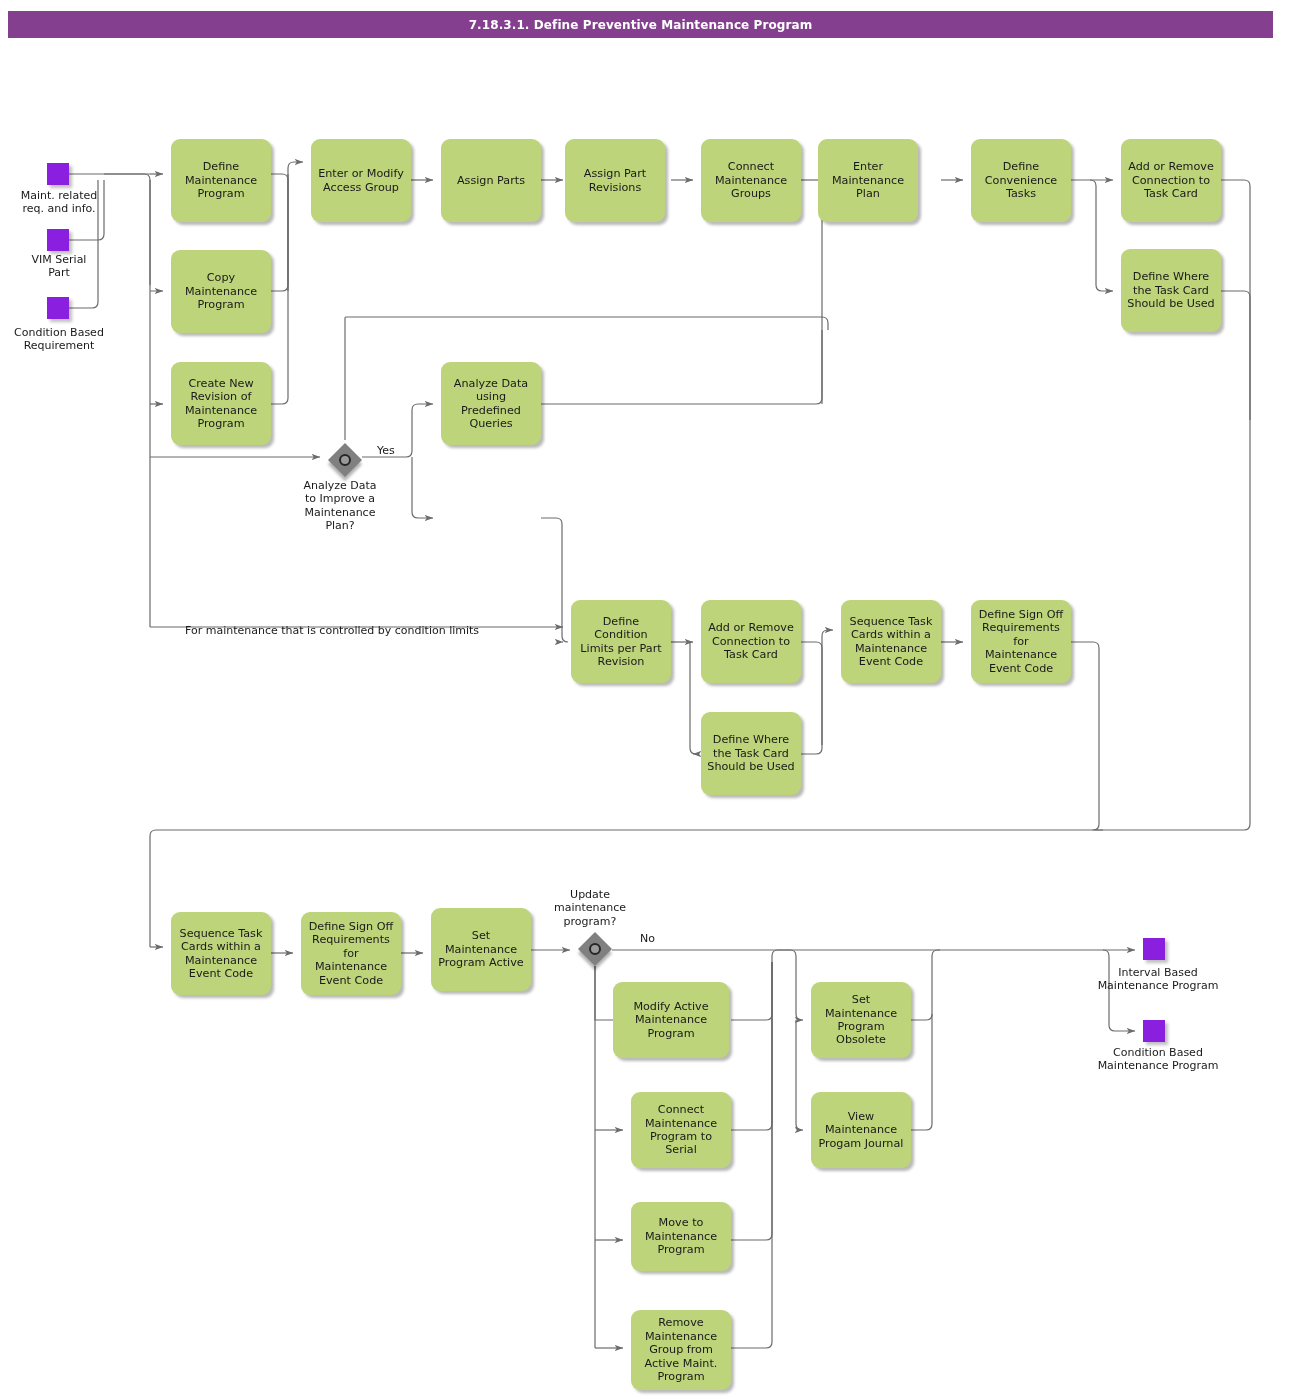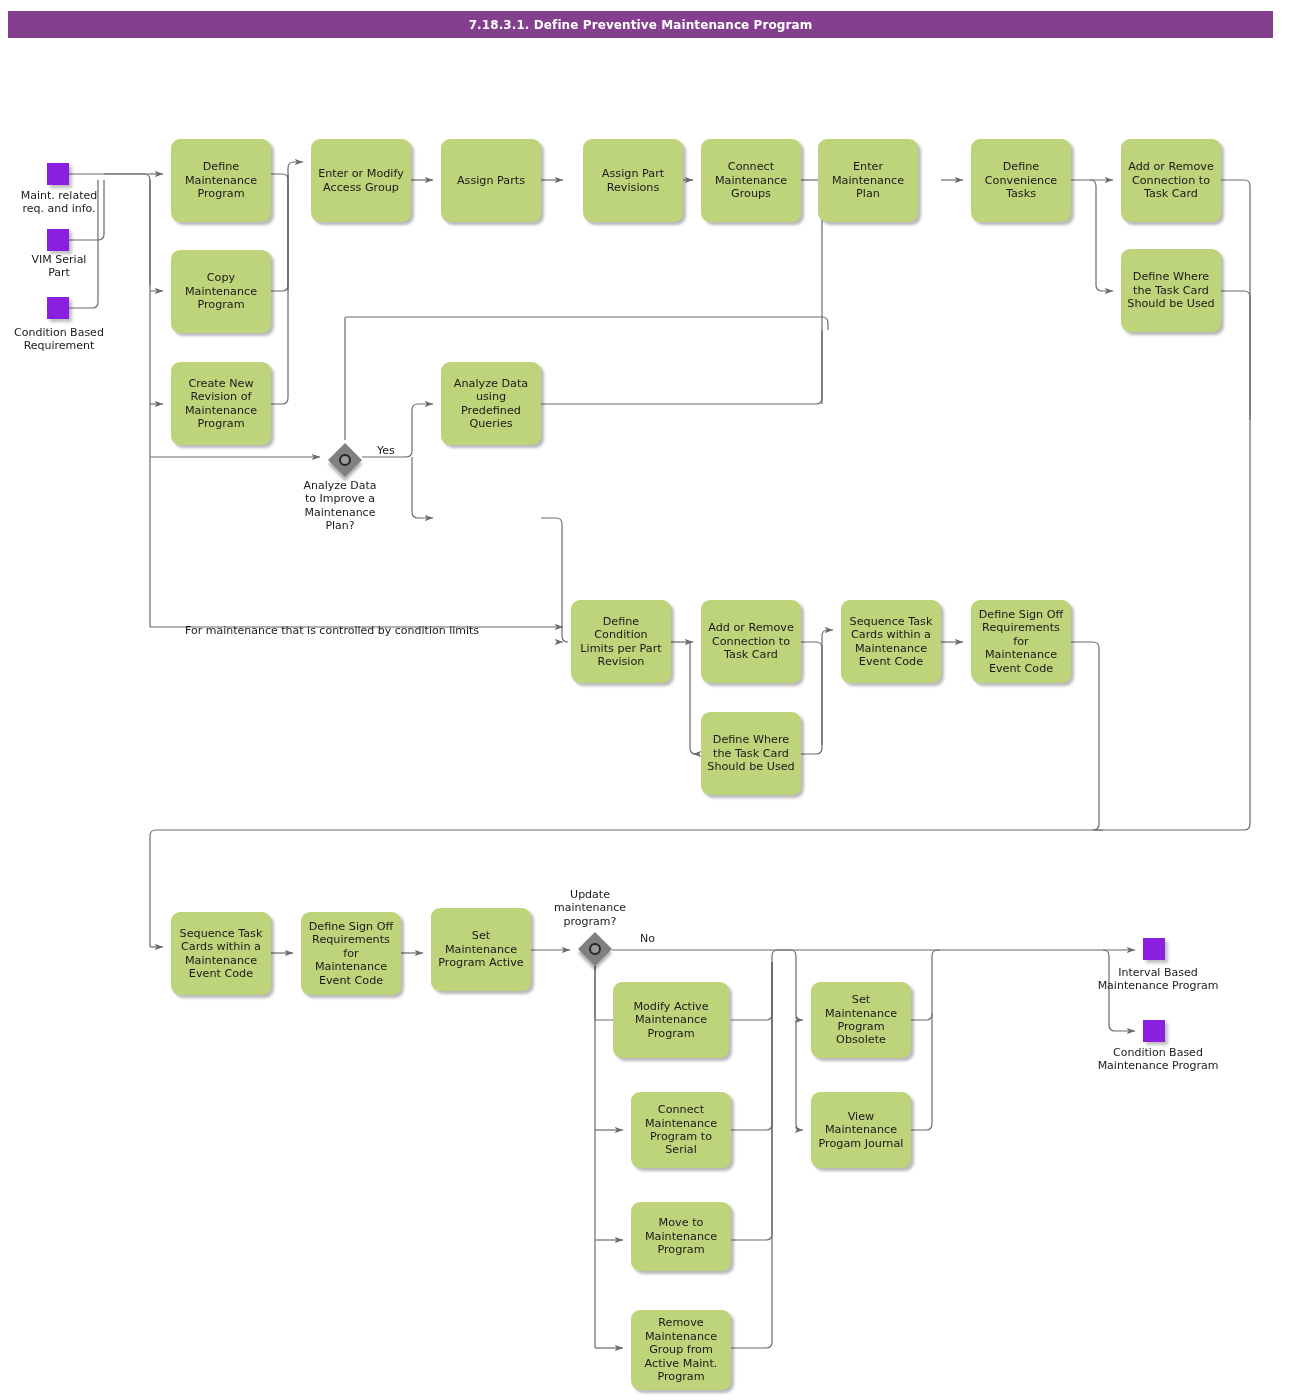--- a/index.html
+++ b/index.html
@@ -225,21 +225,21 @@
   <div class="task" style="left:171px;top:250px;width:100px;height:83px">Copy
 Maintenance
 Program</div>
   <div class="task" style="left:171px;top:362px;width:100px;height:83px">Create New
 Revision of
 Maintenance
 Program</div>
   <div class="task" style="left:311px;top:139px;width:100px;height:83px">Enter or Modify
 Access Group</div>
   <div class="task" style="left:441px;top:139px;width:100px;height:83px">Assign Parts</div>
-  <div class="task" style="left:583px;top:139px;width:100px;height:83px">Assign Part
+  <div class="task" style="left:565px;top:139px;width:100px;height:83px">Assign Part
 Revisions</div>
   <div class="task" style="left:701px;top:139px;width:100px;height:83px">Connect
 Maintenance
 Groups</div>
   <div class="task" style="left:818px;top:139px;width:100px;height:83px">Enter
 Maintenance
 Plan</div>
   <div class="task" style="left:971px;top:139px;width:100px;height:83px">Define
 Convenience
 Tasks</div>

